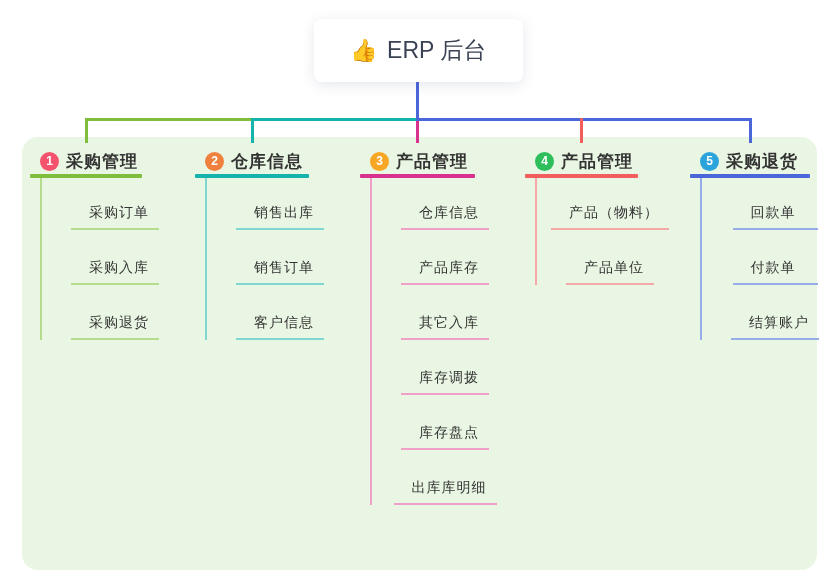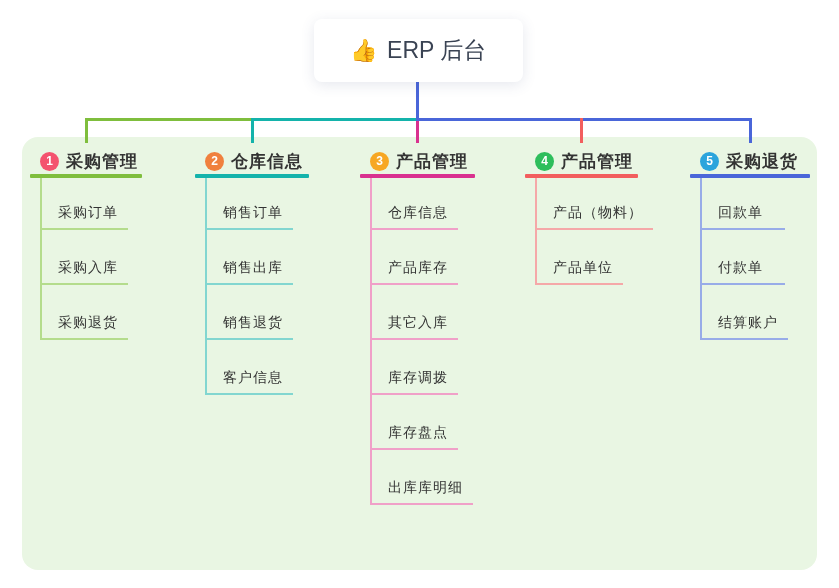--- a/index.html
+++ b/index.html
@@ -36,21 +36,21 @@
     display: flex; align-items: center; justify-content: center;
     color: #ffffff; font-size: 12px; font-weight: bold;
   }
   .branch-label { font-size: 17px; color: #333333; letter-spacing: 1px; font-weight: bold; }
   .branch-underline { height: 4px; margin-top: 0px; border-radius: 1px; }
   .branch-children { position: relative; }
   .branch-children::before {
     content: ""; position: absolute; left: 10px; top: 0; bottom: 0;
     width: 2px; background: var(--cl);
   }
-  .child-row { height: 55px; display: flex; align-items: flex-end; }
+  .child-row { height: 55px; display: flex; align-items: flex-end; justify-content: center; }
   .child-row:first-child { height: 52px; }
   .child-node {
     margin-left: 10px; width: max-content; min-width: 85px;
     padding: 0 10px 6px 18px; white-space: nowrap;
     border-bottom: 2px solid var(--cl);
     font-size: 14px; color: #333333; letter-spacing: 1px;
   }
 </style>
 </head>
 <body>
@@ -94,27 +94,24 @@
         </div>
       </div>
       <div class="branch" style="left: 195px; top: 148px;">
         <div class="branch-title-row">
           <span class="badge" style="background: rgb(240, 128, 62);">2</span>
           <span class="branch-label">仓库信息</span>
         </div>
         <div class="branch-underline" style="width: 114px; background: rgb(20, 179, 171);"></div>
         <div class="branch-children" style="--cl: #82D6D0;">
           <div class="child-row">
-            <div class="child-node">销售订单</div>
-          </div>
-          <div class="child-row">
             <div class="child-node">销售出库</div>
           </div>
           <div class="child-row">
-            <div class="child-node">销售退货</div>
+            <div class="child-node">销售订单</div>
           </div>
           <div class="child-row">
             <div class="child-node">客户信息</div>
           </div>
         </div>
       </div>
       <div class="branch" style="left: 360px; top: 148px;">
         <div class="branch-title-row">
           <span class="badge" style="background: rgb(247, 167, 35);">3</span>
           <span class="branch-label">产品管理</span>

